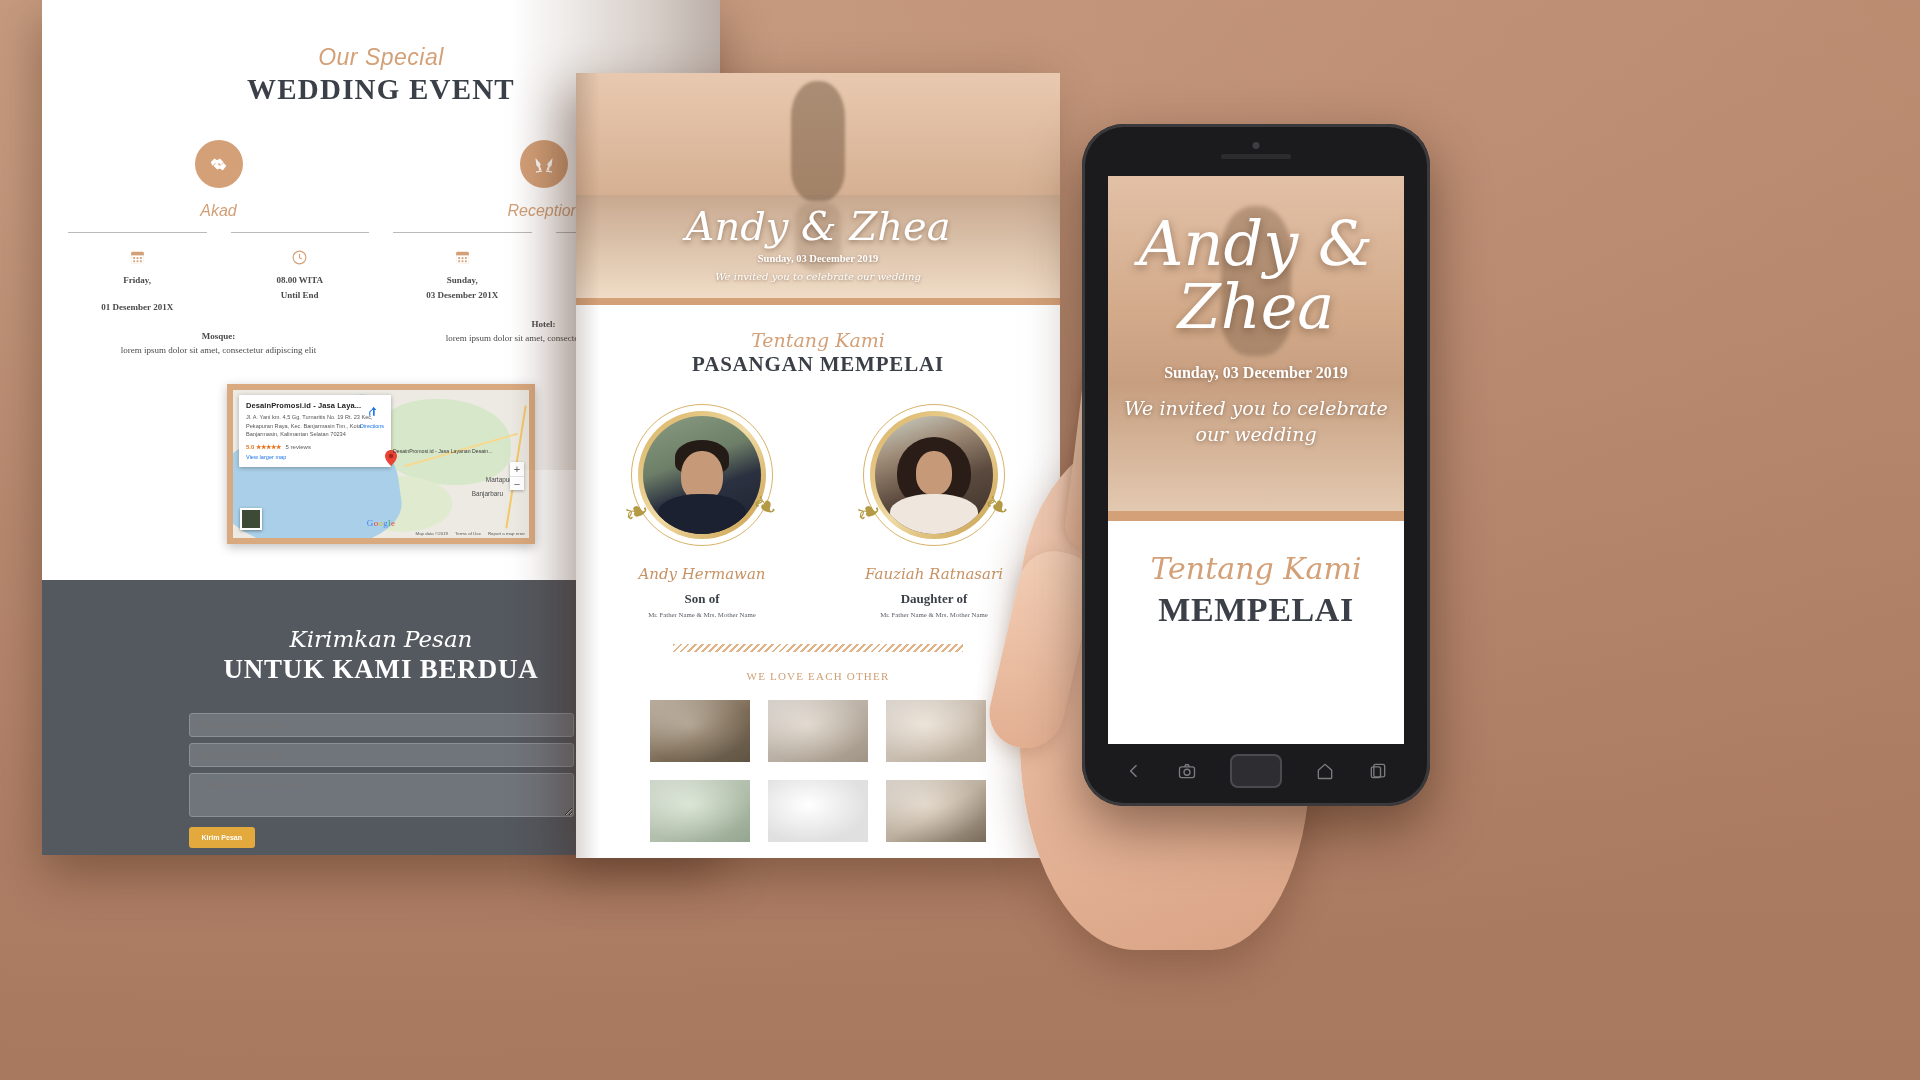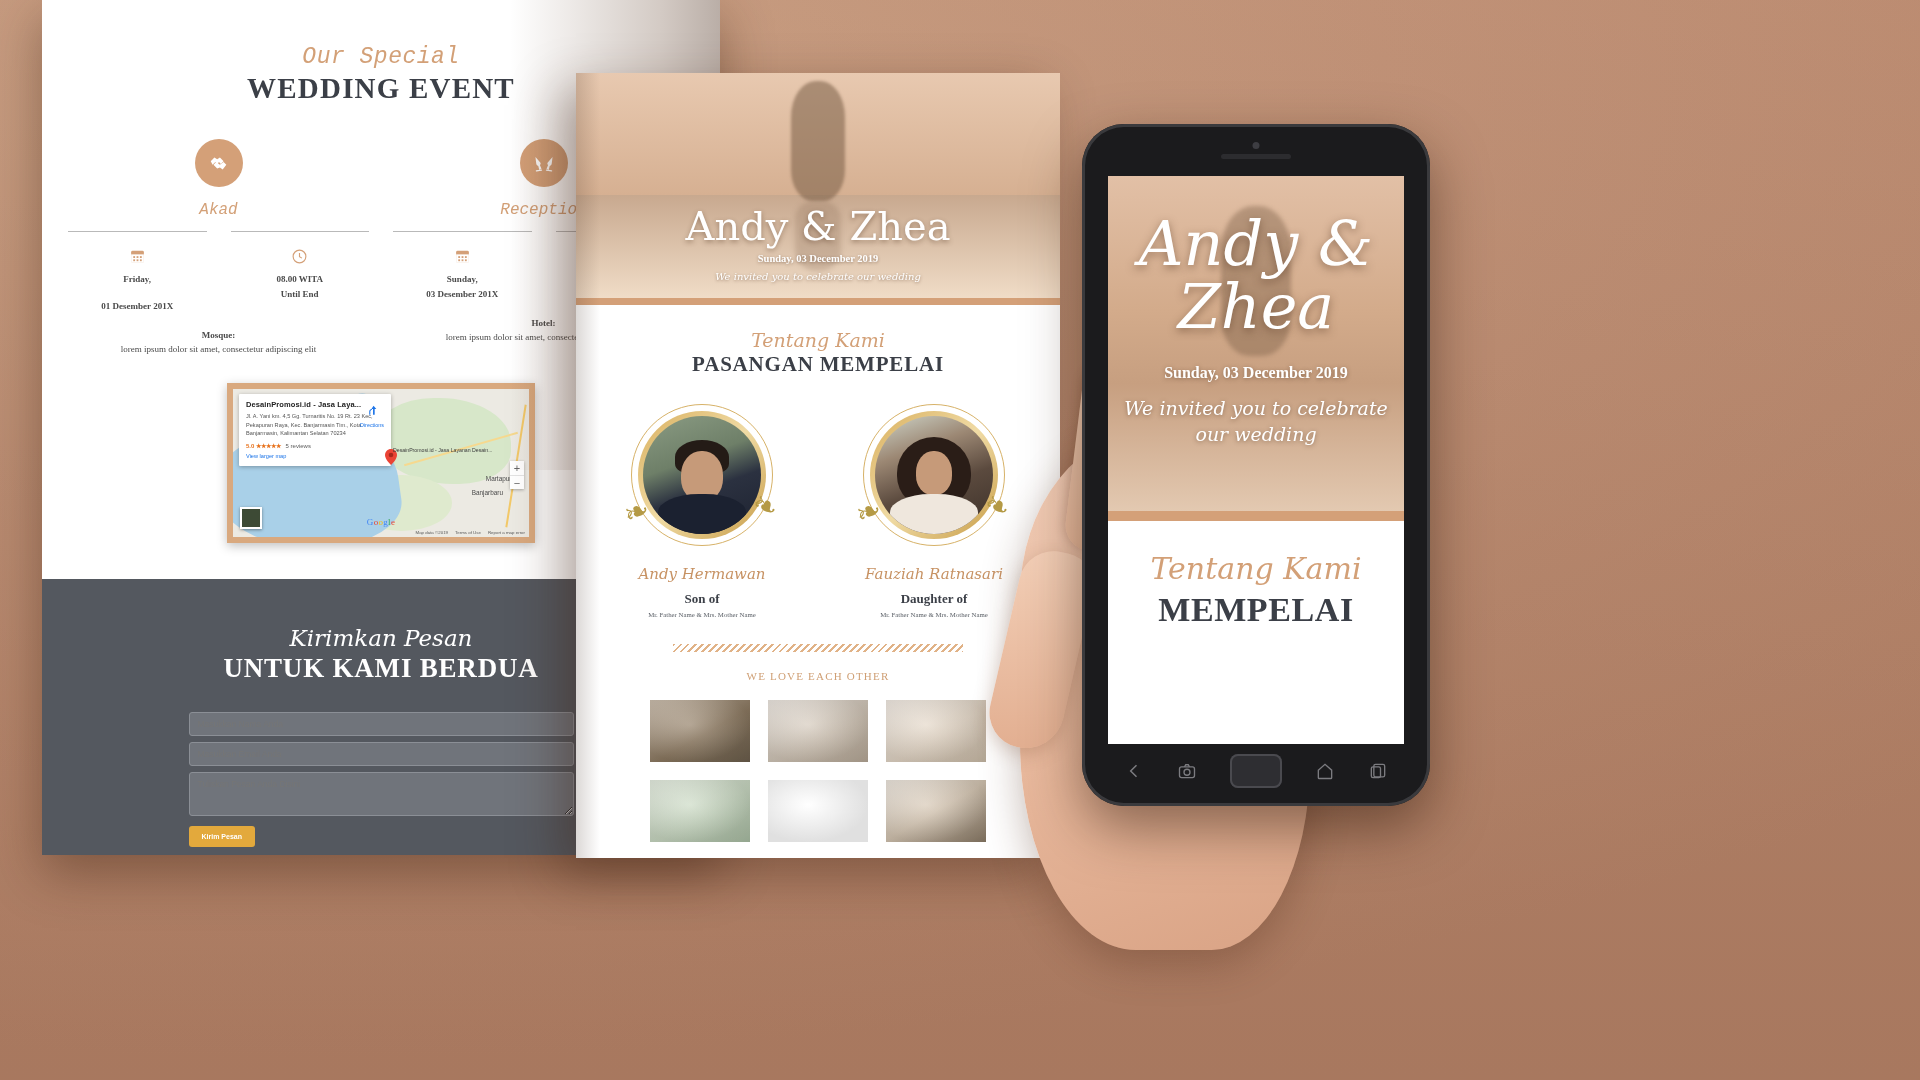--- a/index.html
+++ b/index.html
@@ -22,21 +22,21 @@
   }
 
   
   .desktop-page{
     position:absolute; left:42px; top:0px; width:678px; height:855px;
     background:#fff;
     box-shadow: 0 18px 48px rgba(60,30,15,.42);
     overflow:hidden;
   }
   .dp-white{ background:#fff; padding:0 0 0 0; }
-  .script{ font-family:Liberation Mono, monospace; font-style:italic; color:#d3a077; }
+  .script{ font-family:Liberation Sans, sans-serif; font-style:italic; color:#d3a077; }
 
   .ev-head{ text-align:center; padding-top:44px; }
   .ev-head .sub{ font-size:23px; letter-spacing:.5px; }
   .ev-head .ttl{
     font-family:"Liberation Serif", serif; font-weight:700;
     font-size:29px; letter-spacing:1.2px; color:#3b3f47; margin-top:2px;
   }
 
   .ev-cols{ display:flex; margin-top:34px; padding:0 14px; }
   .ev-col{ flex:1; text-align:center; position:relative; }
@@ -138,21 +138,21 @@
     background:linear-gradient(180deg,#e8c9b0,#d6b092); }
   .hero-sea{ position:absolute; top:54%; left:0; right:0; bottom:0;
     background:linear-gradient(180deg,#c8a98f,#e4cdb6 70%,#f0dcc7); }
   .hero-couple{ position:absolute; left:50%; top:8px; transform:translateX(-50%);
     width:54px; height:120px; background:rgba(120,92,70,.55);
     border-radius:46% 46% 40% 40% / 30% 30% 26% 26%; filter:blur(1.4px); }
   .hero-refl{ position:absolute; left:50%; top:128px; transform:translateX(-50%) scaleY(-1);
     width:46px; height:70px; background:rgba(140,112,88,.28);
     border-radius:46% 46% 40% 40% / 30% 30% 26% 26%; filter:blur(2.6px); }
   .hero-txt{ position:absolute; left:0; right:0; bottom:16px; text-align:center; color:#fff; }
-  .hero-names{ font-family:"DejaVu Serif", serif; font-size:40px;
+  .hero-names{ font-family:"DejaVu Serif", serif; font-style:italic; font-size:40px;
     text-shadow:0 2px 5px rgba(80,50,30,.45); line-height:1.05; }
   .hero-date{ font-family:"Liberation Serif", serif; font-size:10.5px; font-weight:700;
     margin-top:6px; text-shadow:0 1px 3px rgba(80,50,30,.5); }
   .hero-msg{ font-family:"DejaVu Serif", serif; font-style:italic; font-size:10px;
     margin-top:7px; text-shadow:0 1px 3px rgba(80,50,30,.5); }
   .cp-bar{ height:7px; background:#d4a078; }
 
   .cp-body{ padding:24px 0 0; text-align:center; }
   .cp-sub{ font-family:"DejaVu Serif", serif; font-style:italic; color:#d3a077; font-size:19px; }
   .cp-ttl{ font-family:"Liberation Serif", serif; font-weight:700; font-size:21px;

